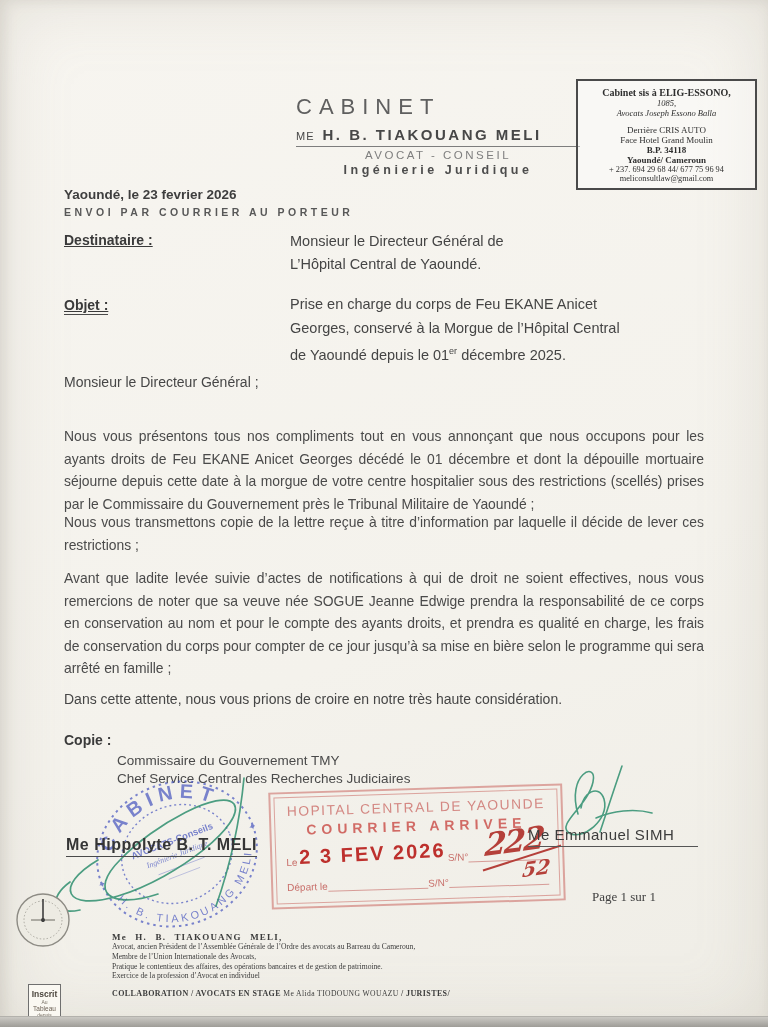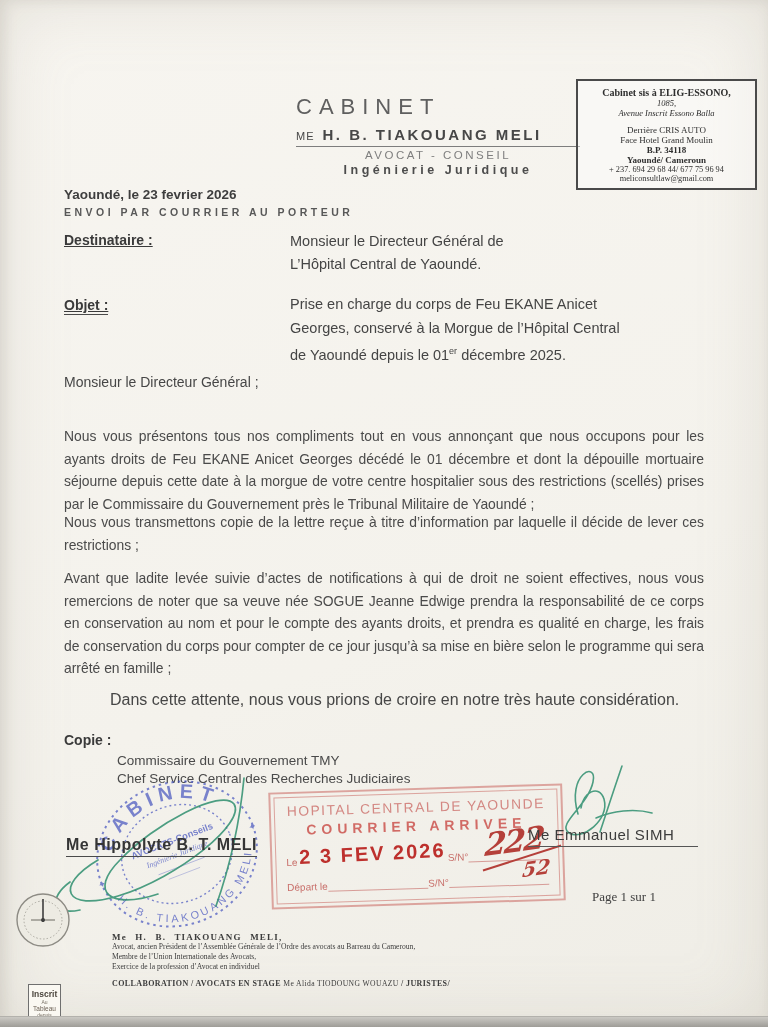--- a/index.html
+++ b/index.html
@@ -38,21 +38,21 @@
   .subj-label { top:297px; border-bottom:1.6px solid #4a4a4a; padding-bottom:1px; }
   .rec-lines { position:absolute; left:290px; top:230px; font-size:14.5px; line-height:23px; color:#454545; }
   .subj-lines { position:absolute; left:290px; top:293px; width:408px; font-size:14.5px; line-height:23.5px; color:#454545; }
   .subj-lines sup { font-size:9px; vertical-align:super; }
   
   .salutation { position:absolute; left:64px; top:374px; font-size:14px; color:#464646; }
   .para { position:absolute; left:64px; width:640px; font-size:13.9px; line-height:22.6px; text-align:justify; color:#4a4a4a; }
   .p1 { top:425px; }
   .p2 { top:511px; }
   .p3 { top:567px; }
-  .closing { position:absolute; left:64px; top:691px; font-size:16px; color:#464646;margin-left:46px; }
+  .closing { position:absolute; left:64px; top:691px; font-size:14px; color:#464646; }
   
   .copy-label { position:absolute; left:64px; top:732px; font-size:14px; font-weight:700; color:#3a3a3a; }
   .copy-lines { position:absolute; left:117px; top:752px; font-size:13.5px; line-height:18px; color:#4a4a4a; }
   
   .round-stamp { position:absolute; left:82px; top:770px; width:190px; height:168px; transform:rotate(-21deg); opacity:.72; }
   .sig-left-svg { position:absolute; left:36px; top:764px; width:270px; height:158px; }
   .sig-right-svg { position:absolute; left:538px; top:756px; width:132px; height:84px; }
   .sig-left-name { position:absolute; left:66px; top:836px; font-size:16px; font-weight:700; letter-spacing:.5px;
     color:#353535; border-bottom:1.8px solid #4a4a4a; padding-bottom:2px; z-index:5; }
   .sig-right-name { position:absolute; left:528px; top:826px; width:170px; font-size:15px; color:#3c3c3c;
@@ -101,21 +101,21 @@
     <div class="lh-cabinet">CABINET</div>
     <div class="lh-name"><span class="lh-prefix">ME</span><span>H. B. TIAKOUANG MELI</span></div>
     <div class="lh-rule"></div>
     <div class="lh-role">AVOCAT - CONSEIL</div>
     <div class="lh-tagline">Ingénierie Juridique</div>
   </div>
 
   <div class="addr-box">
     <div class="ab0">Cabinet sis à ELIG-ESSONO,</div>
     <div class="ab1">1085,</div>
-    <div class="ab2">Avenue Inscrit Essono Balla</div>
+    <div class="ab2">Avocats Joseph Essono Balla</div>
     <div class="ab3">Derrière CRIS AUTO</div>
     <div class="ab4">Face Hotel Grand Moulin</div>
     <div class="ab5">B.P. 34118</div>
     <div class="ab6">Yaoundé/ Cameroun</div>
     <div class="ab7">+ 237. 694 29 68 44/ 677 75 96 94</div>
     <div class="ab8">meliconsultlaw@gmail.com</div>
   </div>
 
   <div class="place-date">Yaoundé, le 23 fevrier 2026</div>
   <div class="delivery">ENVOI PAR COURRIER AU PORTEUR</div>
@@ -208,20 +208,21 @@
 
   <div class="sig-left-name">Me Hippolyte B. T. MELI</div>
   <div class="sig-right-name">Me Emmanuel SIMH</div>
 
   <div class="page-num">Page 1 sur 1</div>
 
   <div class="footer">
     <div class="f-name">Me  H. B.  TIAKOUANG  MELI,</div>
     <div class="f-line">Avocat, ancien Président de l’Assemblée Générale de l’Ordre des avocats au Barreau du Cameroun,</div>
     <div class="f-line">Membre de l’Union Internationale des Avocats,</div>
+    <div class="f-line">Pratique le contentieux des affaires, des opérations bancaires et de gestion de patrimoine.</div>
     <div class="f-line">Exercice de la profession d’Avocat en individuel</div>
     <div class="f-collab"><span>COLLABORATION   /   AVOCATS EN STAGE</span><span class="f-mid">  Me Alida TIODOUNG WOUAZU  </span><span>/ JURISTES/</span></div>
   </div>
 
   <svg class="seal" viewBox="0 0 58 58">
     <circle cx="29" cy="29" r="26" fill="#edebe3" stroke="#8d8b84" stroke-width="1.4"></circle>
     <circle cx="29" cy="29" r="19" fill="none" stroke="#9a988f" stroke-width=".8" stroke-dasharray="1.5,2"></circle>
     <line x1="29" y1="8" x2="29" y2="31" stroke="#3e3e3e" stroke-width="1.6"></line>
     <line x1="17" y1="29" x2="41" y2="29" stroke="#6c6a63" stroke-width="1"></line>
     <circle cx="29" cy="29" r="2" fill="#3e3e3e"></circle>

